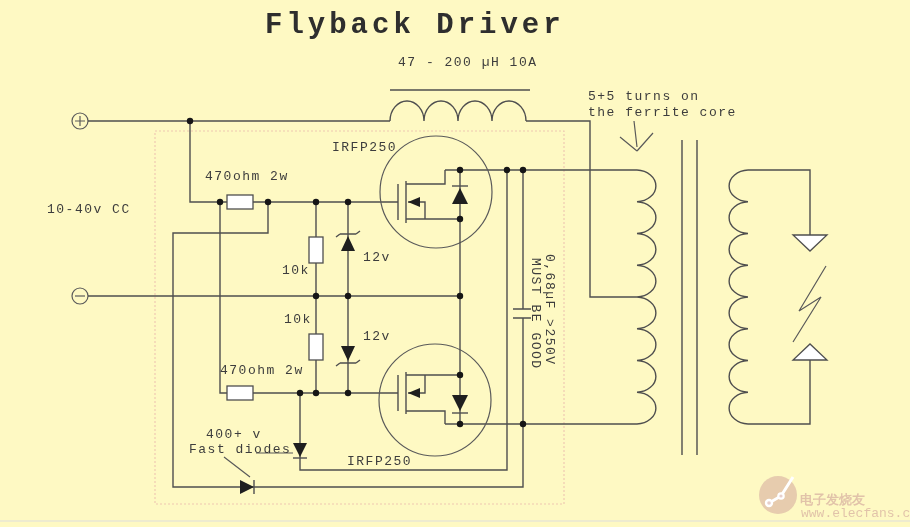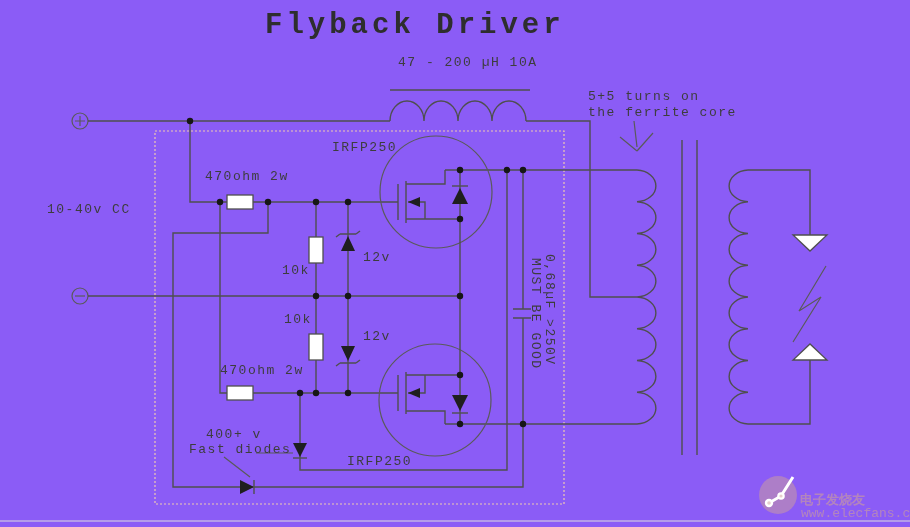--- a/index.html
+++ b/index.html
@@ -1,16 +1,16 @@
 <!DOCTYPE html>
 <html><head>
 <meta charset="utf-8">
 <style>
   html,body{margin:0;padding:0;background:#ffffff;}
-  #stage{position:relative;width:910px;height:527px;background:#8b5cf6;overflow:hidden;
+  #stage{position:relative;width:910px;height:527px;background:#fef9c3;overflow:hidden;
          font-family:"Liberation Mono","DejaVu Sans Mono",monospace;}
   svg{position:absolute;left:0;top:0;}
   svg text{fill:#3d3d3d;font-family:"Liberation Mono","DejaVu Sans Mono",monospace;
            font-size:13px;letter-spacing:1.5px;white-space:pre;}
   svg text.big{font-size:29px;font-weight:bold;letter-spacing:4px;fill:#2e2e2e;}
   svg text.wm{fill:#cfa099;opacity:.6;letter-spacing:0;}
   .wire{stroke:#4f4f4f;stroke-width:1.4;fill:none;}
   .thin{stroke:#5a5a5a;stroke-width:1.2;fill:none;}
   .comp{stroke:#4f4f4f;stroke-width:1.3;fill:#ffffff;}
   .fillb{fill:#1f1f1f;stroke:none;}

